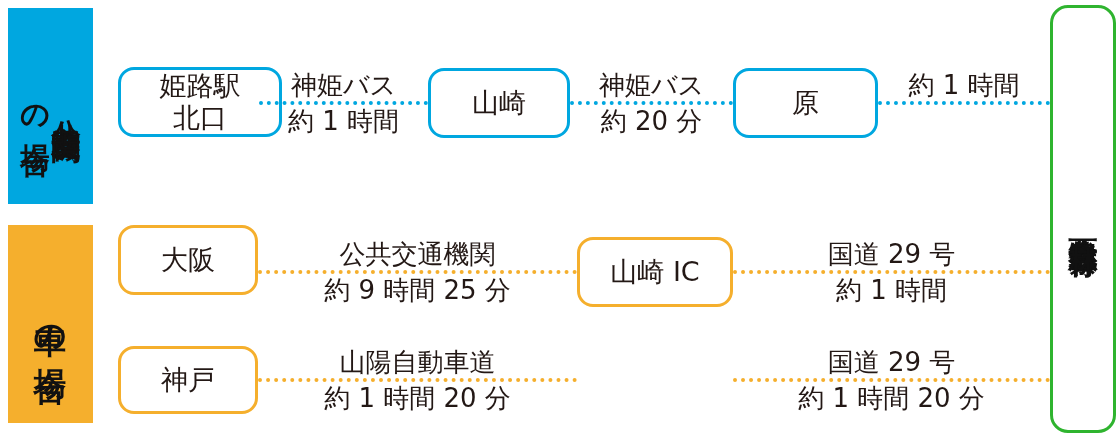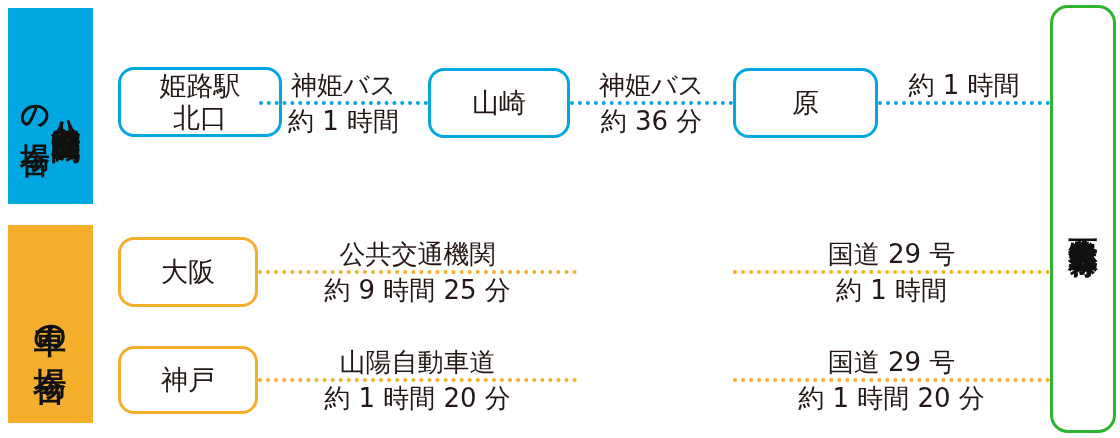--- a/index.html
+++ b/index.html
@@ -69,42 +69,45 @@
     <span class="lbl">約 1 時間</span>
   </div>
 
   <div class="node blue" style="left:428px;top:68px;width:142px;height:70px">
     <span>山崎</span>
   </div>
 
   <div class="seg blue" style="left:570px;top:70px;width:163px">
     <span class="lbl">神姫バス</span>
     <span class="dash"></span>
-    <span class="lbl">約 36 分</span>
+    <span class="lbl">約 20 分</span>
   </div>
 
   <div class="node blue" style="left:733px;top:68px;width:145px;height:70px">
     <span>原</span>
   </div>
 
   <div class="seg blue" style="left:878px;top:70px;width:172px">
     <span class="dash"></span>
     <span class="lbl">約 1 時間</span>
   </div>
 
-  <div class="node orange" style="left:118px;top:237px;width:140px;height:70px">
+  <div class="node orange" style="left:118px;top:225px;width:140px;height:70px">
     <span>大阪</span>
   </div>
 
   <div class="seg orange" style="left:258px;top:239px;width:319px">
     <span class="lbl">公共交通機関</span>
     <span class="dash"></span>
     <span class="lbl">約 9 時間 25 分</span>
   </div>
 
+  <div class="node orange" style="left:577px;top:237px;width:156px;height:70px">
+    <span>山崎 IC</span>
+  </div>
 
   <div class="seg orange" style="left:733px;top:239px;width:317px">
     <span class="lbl">国道 29 号</span>
     <span class="dash"></span>
     <span class="lbl">約 1 時間</span>
   </div>
 
   <div class="node orange" style="left:118px;top:346px;width:140px;height:68px">
     <span>神戸</span>
   </div>

